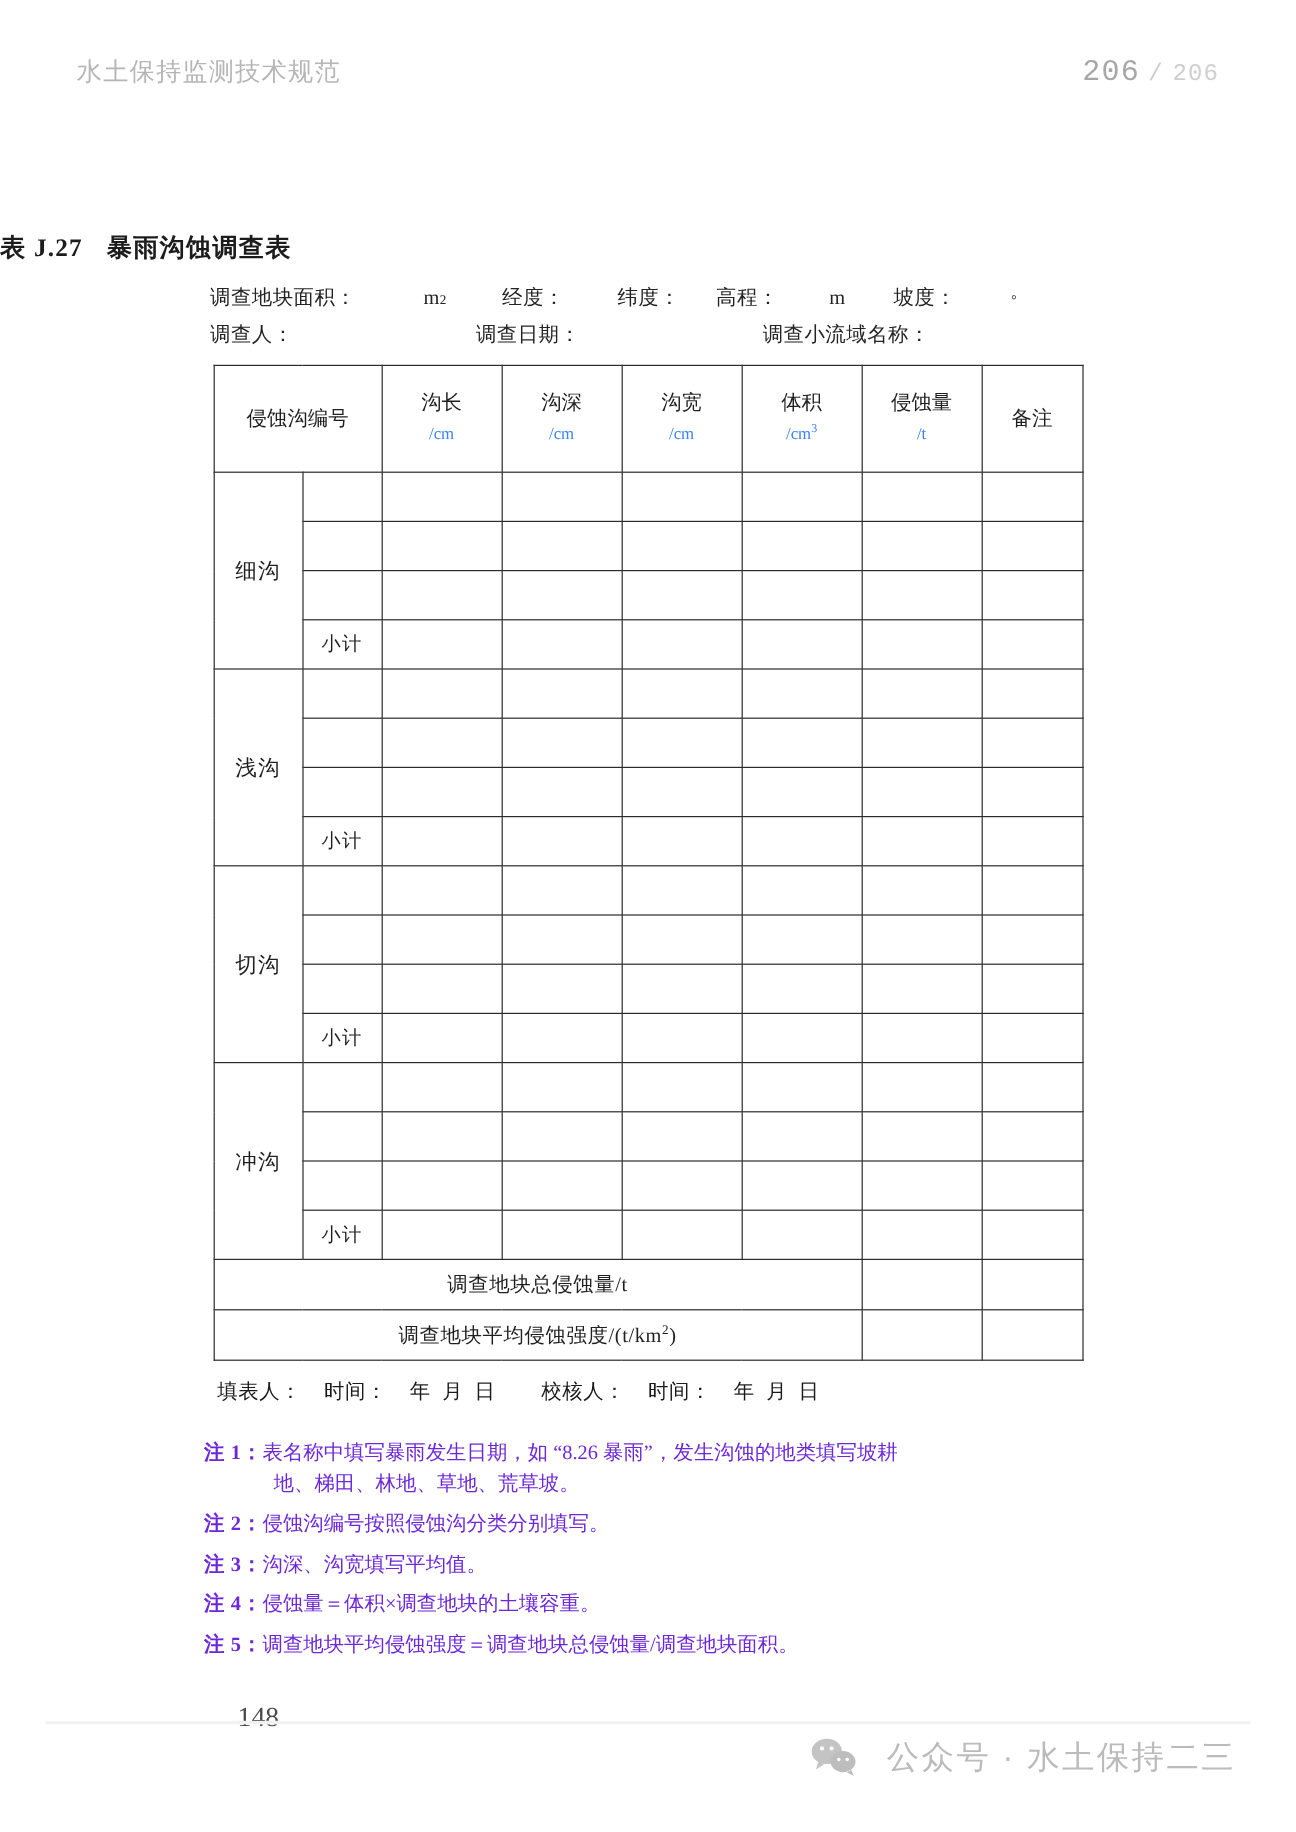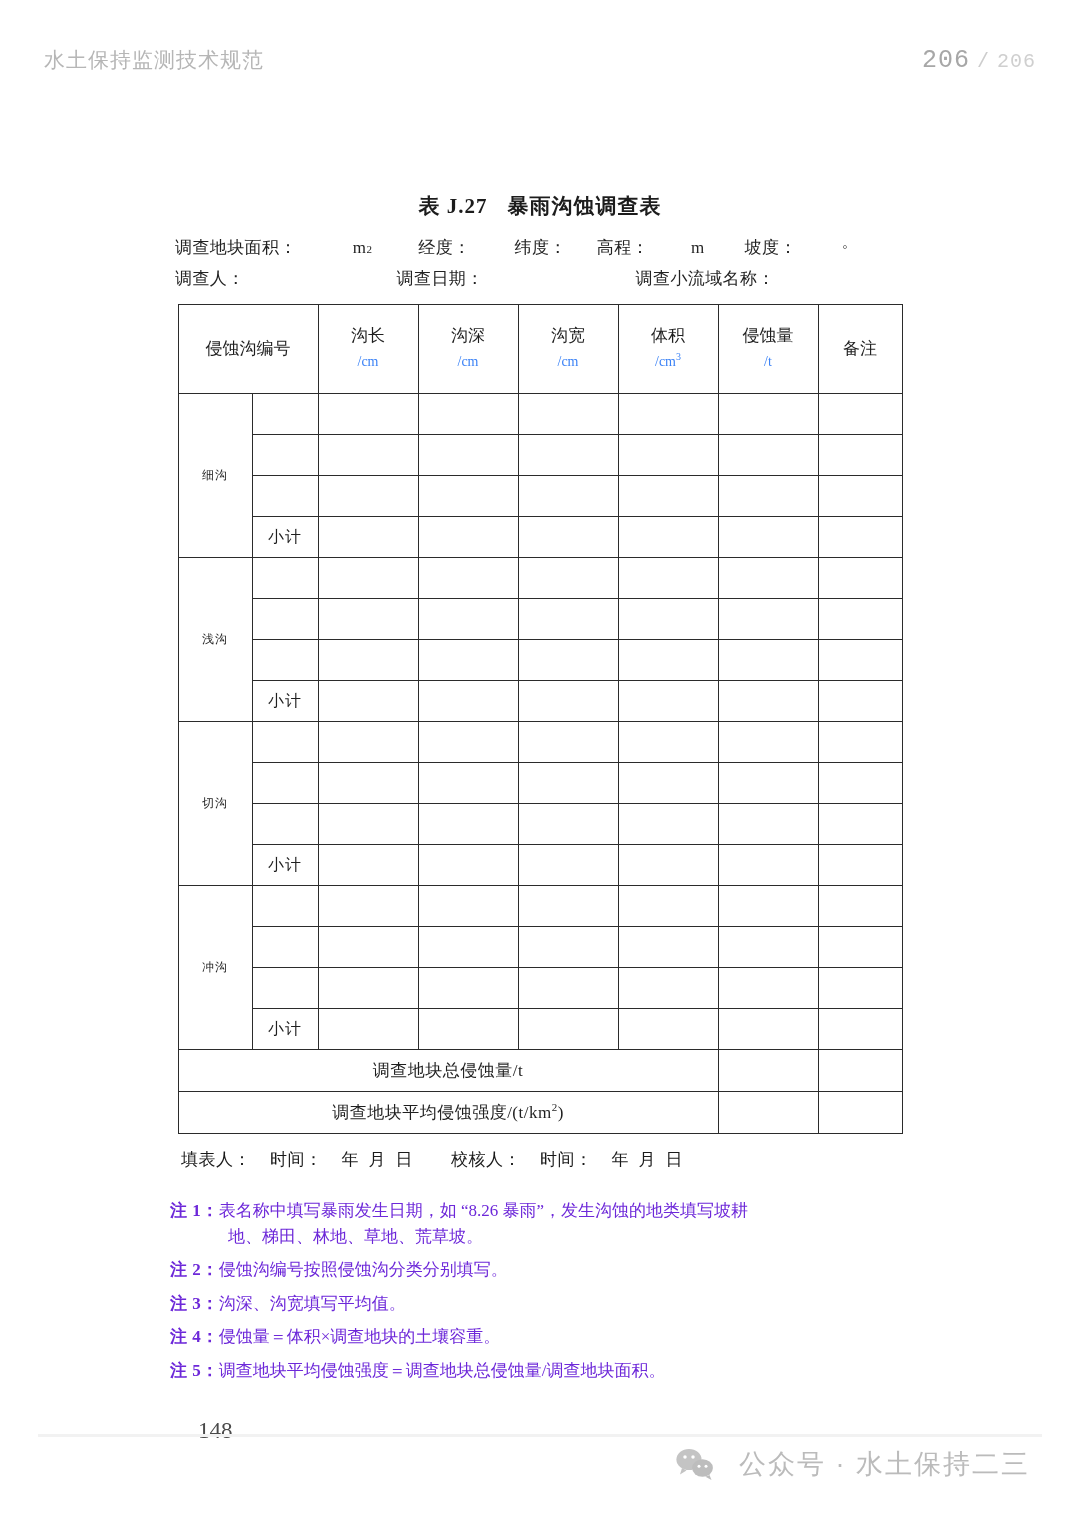--- a/index.html
+++ b/index.html
@@ -18,21 +18,21 @@
 
   
   .page-header {
     position: absolute;
     top: 0; left: 0;
     width: 1080px;
     height: 120px;
     display: flex;
     align-items: center;
     justify-content: space-between;
-    padding: 0 44px;
+    padding: 0 64px;
     box-sizing: border-box;
   }
   .doc-title {
     font-family: "Liberation Sans", "DejaVu Sans", sans-serif;
     font-size: 21px;
     color: #b6b6b6;
     letter-spacing: 1px;
   }
   .page-counter {
     font-family: Liberation Mono, monospace;
@@ -49,21 +49,20 @@
 
   
   .sheet {
     position: absolute;
     top: 120px; left: 0;
     width: 1080px;
     height: 1300px;
   }
 
   .table-title {
-    text-align: center;
     font-weight: bold;
     font-size: 21px;
     letter-spacing: 1px;
     margin-top: 72px;
     color: #1c1c1c;
   }
   .table-title .tnum { margin-right: 20px; }
 
   .form-lines {
     width: 730px;
@@ -101,21 +100,21 @@
   table.gully thead th {
     height: 88px;
     line-height: 1.45;
     font-size: 17px;
   }
   .unit { font-size: 14px; color: #3b82f6; }
   .unit .sup3 { font-size: 10px; vertical-align: super; }
 
   td.grp {
     width: 74px;
-    font-size: 12px;
+    font-size: 18px;
     letter-spacing: 1px;
   }
   td.idx { width: 66px; }
   td.sub { font-size: 16px; letter-spacing: 1px; }
   .data-row td { height: 40px; }
   .sum-row td { height: 40px; }
 
   td.total-label {
     text-align: left;
     padding-left: 14px;

